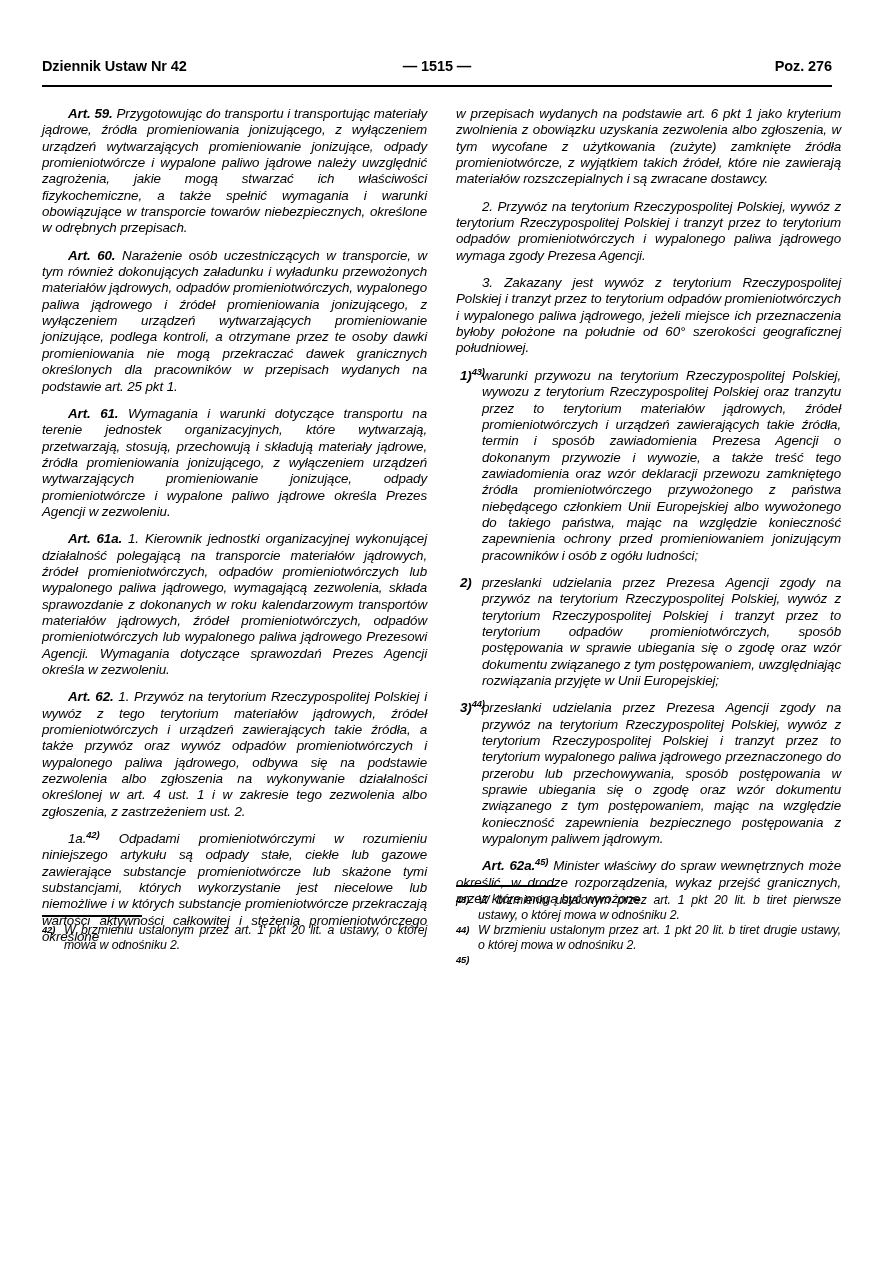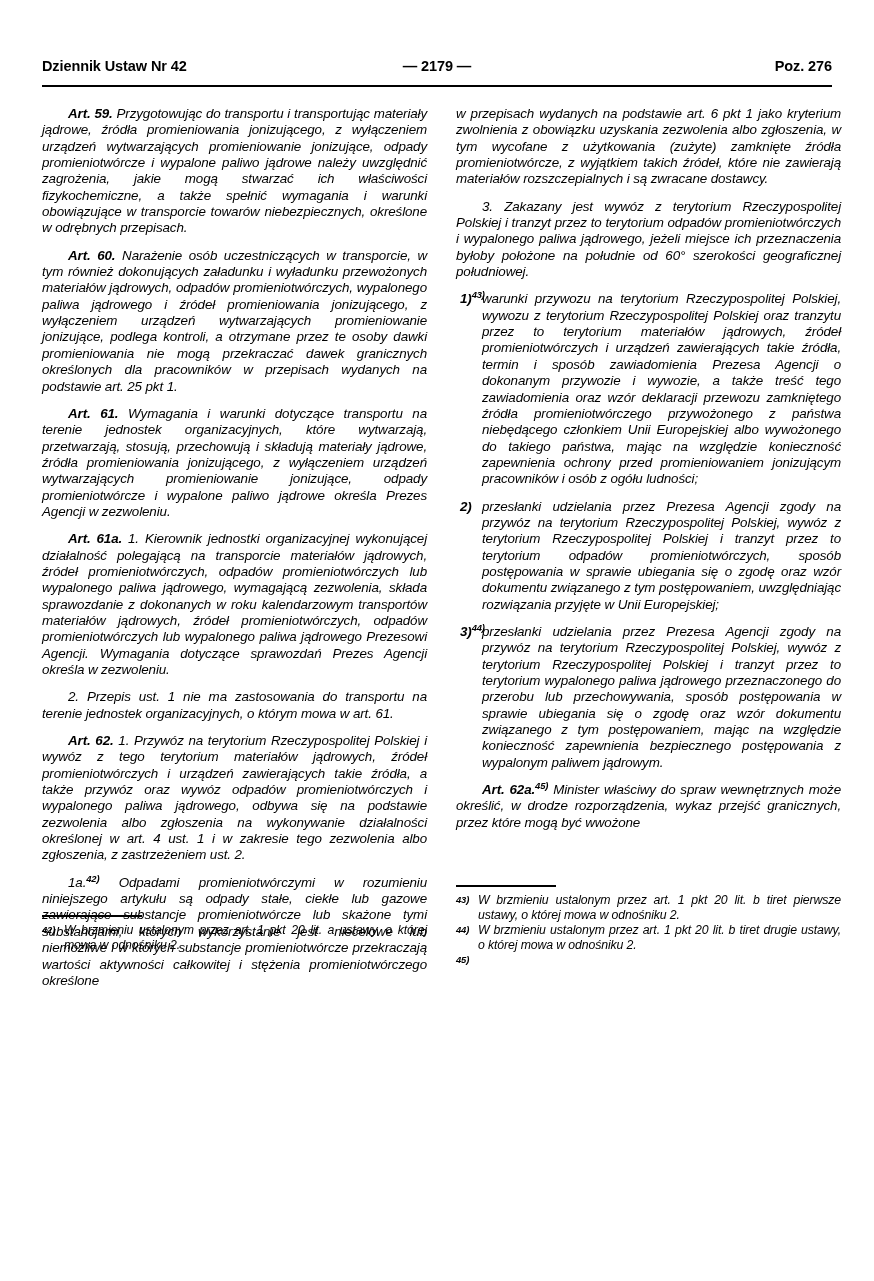--- a/index.html
+++ b/index.html
@@ -144,47 +144,47 @@
   .fn-left  { left: 42px;  bottom: 22px; }
   .fn-right { left: 456px; bottom: 22px; }
 </style>
 </head>
 <body>
 
 <div class="page">
 
   <div class="runhead">
     <span class="rh-left">Dziennik Ustaw Nr 42</span>
-    <span class="rh-center">— 2179 —</span>
+    <span class="rh-center">— 1515 —</span>
     <span class="rh-right">Poz. 276</span>
   </div>
   <div class="runrule"></div>
 
   <div class="col col-left">
 
     <p><b class="art">Art. 59.</b><span> Przygotowując do transportu i transportując materiały jądrowe, źródła promieniowania jonizującego, z wyłączeniem urządzeń wytwarzających promieniowanie jonizujące, odpady promieniotwórcze i wypalone paliwo jądrowe należy uwzględnić zagrożenia, jakie mogą stwarzać ich właściwości fizykochemiczne, a także spełnić wymagania i warunki obowiązujące w transporcie towarów niebezpiecznych, określone w odrębnych przepisach.</span></p>
 
     <p><b class="art">Art. 60.</b><span> Narażenie osób uczestniczących w transporcie, w tym również dokonujących załadunku i wyładunku przewożonych materiałów jądrowych, odpadów promieniotwórczych, wypalonego paliwa jądrowego i źródeł promieniowania jonizującego, z wyłączeniem urządzeń wytwarzających promieniowanie jonizujące, podlega kontroli, a otrzymane przez te osoby dawki promieniowania nie mogą przekraczać dawek granicznych określonych dla pracowników w przepisach wydanych na podstawie art. 25 pkt 1.</span></p>
 
     <p><b class="art">Art. 61.</b><span> Wymagania i warunki dotyczące transportu na terenie jednostek organizacyjnych, które wytwarzają, przetwarzają, stosują, przechowują i składują materiały jądrowe, źródła promieniowania jonizującego, z wyłączeniem urządzeń wytwarzających promieniowanie jonizujące, odpady promieniotwórcze i wypalone paliwo jądrowe określa Prezes Agencji w zezwoleniu.</span></p>
 
     <p><b class="art">Art. 61a.</b><span> 1. Kierownik jednostki organizacyjnej wykonującej działalność polegającą na transporcie materiałów jądrowych, źródeł promieniotwórczych, odpadów promieniotwórczych lub wypalonego paliwa jądrowego, wymagającą zezwolenia, składa sprawozdanie z dokonanych w roku kalendarzowym transportów materiałów jądrowych, źródeł promieniotwórczych, odpadów promieniotwórczych lub wypalonego paliwa jądrowego Prezesowi Agencji. Wymagania dotyczące sprawozdań Prezes Agencji określa w zezwoleniu.</span></p>
 
-    <p>2. Przepis ust. 1 nie ma zastosowania do transportu na terenie jednostek organizacyjnych, o którym mowa w art. 61.</p>
 
     <p><b class="art">Art. 62.</b><span> 1. Przywóz na terytorium Rzeczypospolitej Polskiej i wywóz z tego terytorium materiałów jądrowych, źródeł promieniotwórczych i urządzeń zawierających takie źródła, a także przywóz oraz wywóz odpadów promieniotwórczych i wypalonego paliwa jądrowego, odbywa się na podstawie zezwolenia albo zgłoszenia na wykonywanie działalności określonej w art. 4 ust. 1 i w zakresie tego zezwolenia albo zgłoszenia, z zastrzeżeniem ust. 2.</span></p>
 
     <p><span>1a.</span><sup>42)</sup><span> Odpadami promieniotwórczymi w rozumieniu niniejszego artykułu są odpady stałe, ciekłe lub gazowe zawierające substancje promieniotwórcze lub skażone tymi substancjami, których wykorzystanie jest niecelowe lub niemożliwe i w których substancje promieniotwórcze przekraczają wartości aktywności całkowitej i stężenia promieniotwórczego określone</span></p>
 
   </div>
 
   <div class="col col-right">
 
     <p class="noindent">w przepisach wydanych na podstawie art. 6 pkt 1 jako kryterium zwolnienia z obowiązku uzyskania zezwolenia albo zgłoszenia, w tym wycofane z użytkowania (zużyte) zamknięte źródła promieniotwórcze, z wyjątkiem takich źródeł, które nie zawierają materiałów rozszczepialnych i są zwracane dostawcy.</p>
 
+    <p>2. Przywóz na terytorium Rzeczypospolitej Polskiej, wywóz z terytorium Rzeczypospolitej Polskiej i tranzyt przez to terytorium odpadów promieniotwórczych i wypalonego paliwa jądrowego wymaga zgody Prezesa Agencji.</p>
 
     <p>3. Zakazany jest wywóz z terytorium Rzeczypospolitej Polskiej i tranzyt przez to terytorium odpadów promieniotwórczych i wypalonego paliwa jądrowego, jeżeli miejsce ich przeznaczenia byłoby położone na południe od 60° szerokości geograficznej południowej.</p>
 
 
     <ol class="numlist">
       <li>
         <span class="marker"><span>1)</span><sup>43)</sup></span>
         <span>warunki przywozu na terytorium Rzeczypospolitej Polskiej, wywozu z terytorium Rzeczypospolitej Polskiej oraz tranzytu przez to terytorium materiałów jądrowych, źródeł promieniotwórczych i urządzeń zawierających takie źródła, termin i sposób zawiadomienia Prezesa Agencji o dokonanym przywozie i wywozie, a także treść tego zawiadomienia oraz wzór deklaracji przewozu zamkniętego źródła promieniotwórczego przywożonego z państwa niebędącego członkiem Unii Europejskiej albo wywożonego do takiego państwa, mając na względzie konieczność zapewnienia ochrony przed promieniowaniem jonizującym pracowników i osób z ogółu ludności;</span>
       </li>
       <li>

